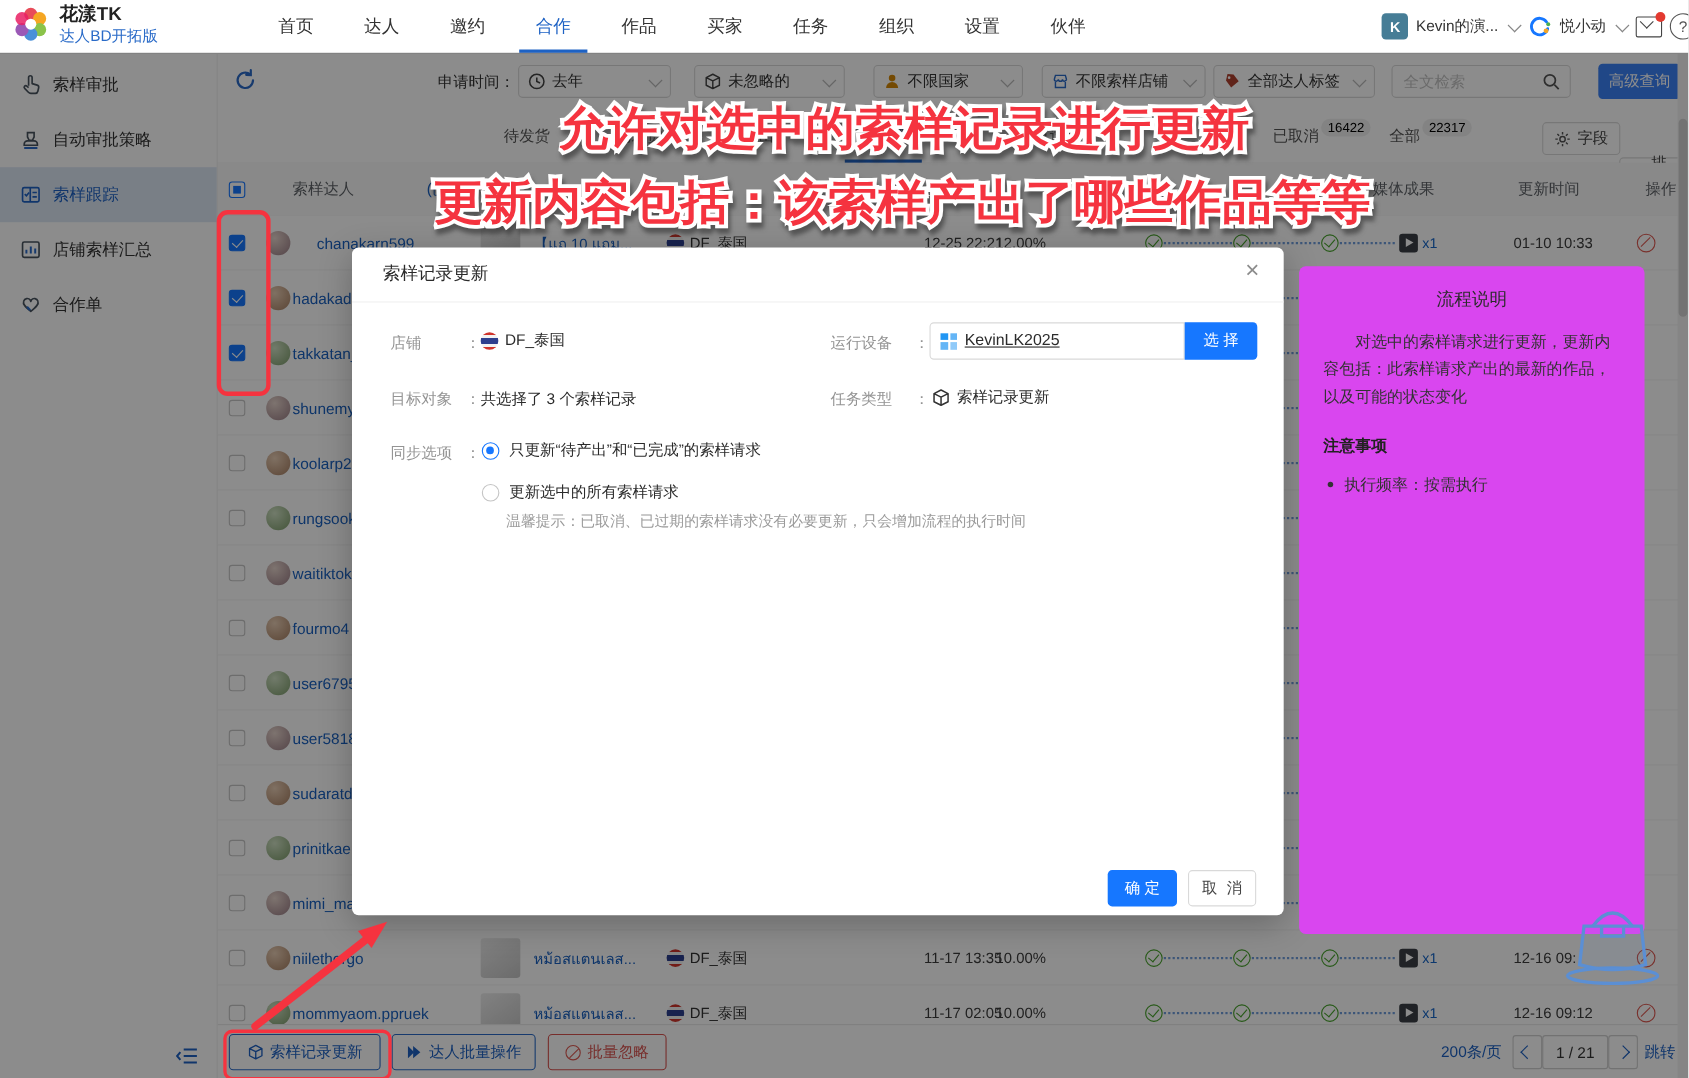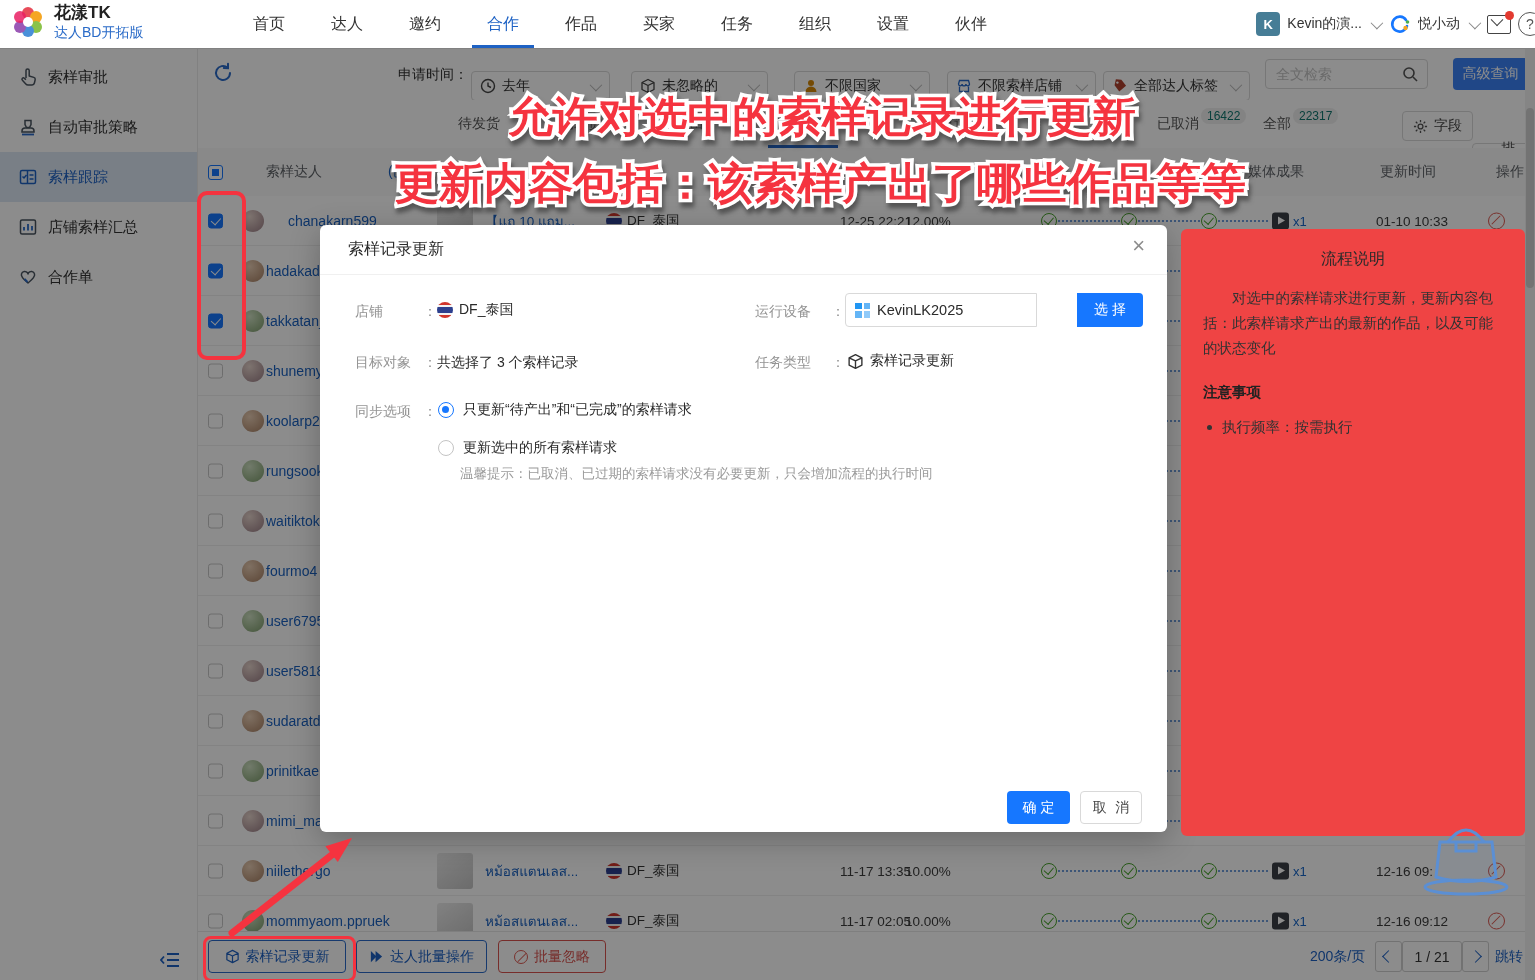--- a/index.html
+++ b/index.html
@@ -39,37 +39,37 @@
   .side-item .ic{width:20px;height:20px;margin-right:10px;flex:none;}
   .side-item.active{background:#dde8f5;color:#1e62c4;}
   .collapse-ic{position:absolute;left:160px;bottom:12px;width:20px;height:16px;cursor:pointer;}
 
   
   .content{position:absolute;left:198px;top:48px;width:1337px;height:932px;background:#fff;z-index:1;}
 
   .filterbar{position:absolute;left:0;top:0;width:1337px;height:52px;border-bottom:1px solid #ebebeb;background:#fff;}
   .refresh{position:absolute;left:14px;top:14px;width:22px;height:22px;cursor:pointer;}
   .f-label{position:absolute;left:200px;top:0;height:52px;line-height:52px;font-size:14px;color:#333;}
-  .sel{position:absolute;top:23px;height:30px;border:1px solid #d9d9d9;border-radius:4px;background:#fff;
+  .sel{position:absolute;top:11px;height:30px;border:1px solid #d9d9d9;border-radius:4px;background:#fff;
        display:flex;align-items:center;padding:0 8px;box-sizing:border-box;font-size:14px;color:#333;cursor:pointer;justify-content:flex-end;}
   .sel .ic{width:16px;height:16px;margin-right:6px;flex:none;}
   .sel .sp{flex:1;}
   .sel .caret{border-color:#b9b9b9;}
   .srch{position:absolute;left:1067px;top:11px;width:163px;height:30px;border:1px solid #d9d9d9;border-radius:4px;
         box-sizing:border-box;display:flex;align-items:center;background:#fff;}
   .srch input{flex:1;border:none;outline:none;font-size:14px;padding:0 6px 0 10px;color:#333;min-width:0;
               font-family:inherit;background:transparent;}
   .srch input::placeholder{color:#c3c3c3;}
   .adv-btn{position:absolute;left:1255px;top:10px;width:75px;height:32px;background:#3b82f6;color:#fff;
            border:none;border-radius:4px;font-size:14px;cursor:pointer;font-family:inherit;}
 
   .tabbar{position:absolute;left:0;top:52px;width:1337px;height:48px;border-bottom:1px solid #e8e8e8;background:#fff;}
   .tab{position:absolute;top:0;height:48px;display:flex;align-items:center;font-size:14px;color:#555;
        cursor:pointer;text-decoration:none;}
-  .tab .cnt{font-size:12px;color:#0f766e;background:#efefef;border-radius:9px;padding:1px 6px;
+  .tab .cnt{font-size:12px;color:#000000;background:#efefef;border-radius:9px;padding:1px 6px;
             transform:translateY(-8px);margin-left:2px;}
   .tab.active{color:#1e62c4;}
   .tab.active::after{content:"";position:absolute;left:-14px;right:-14px;bottom:0;height:3px;background:#1e62c4;}
   .tab:nth-of-type(1){left:260px;} .tab:nth-of-type(2){left:362px;} .tab:nth-of-type(3){left:464px;}
   .tab:nth-of-type(4){left:584px;} .tab:nth-of-type(5){left:742px;} .tab:nth-of-type(6){left:959px;}
   .tab:nth-of-type(7){left:1065px;}
   .tb-btn{position:absolute;top:11px;height:30px;border:1px solid #d9d9d9;border-radius:4px;background:#fff;
           font-size:14px;color:#444;display:flex;align-items:center;gap:6px;padding:0 10px;box-sizing:border-box;cursor:pointer;}
 
   .thead{position:absolute;left:0;top:100px;width:1337px;height:48px;background:#fafafa;border-bottom:1px solid #e8e8e8;
@@ -133,41 +133,41 @@
 
   
   .modal{position:absolute;left:320px;top:225px;width:847px;height:607px;background:#fff;border-radius:6px;
          z-index:20;box-shadow:0 8px 30px rgba(0,0,0,.25);}
   .m-head{position:absolute;left:0;top:0;right:0;height:49px;border-bottom:1px solid #f0f0f0;}
   .m-title{position:absolute;left:28px;top:14px;font-size:16px;color:#2b2b2b;}
   .m-close{position:absolute;right:22px;top:10px;font-size:22px;color:#8c8c8c;cursor:pointer;line-height:1;}
   .m-lab{position:absolute;font-size:14px;color:#949494;}
   .m-col{position:absolute;font-size:14px;color:#949494;}
   .m-val{position:absolute;font-size:14px;color:#2b2b2b;display:flex;align-items:center;gap:6px;}
-  .dev-box{position:absolute;left:525px;top:68px;width:192px;height:34px;border:1px solid #d9d9d9;
+  .dev-box{position:absolute;left:525px;top:68px;width:232px;height:34px;border:1px solid #d9d9d9;
            border-radius:4px 0 0 4px;box-sizing:border-box;display:flex;align-items:center;padding:0 9px;gap:7px;
-           font-size:14.5px;color:#2b2b2b;background:#fff;}
+           font-size:14.5px;color:#2b2b2b;background:#fff;text-decoration:underline;}
   .win-ic{width:15px;height:15px;flex:none;position:relative;}
   .win-ic i{position:absolute;width:6.5px;height:6.5px;background:#2196f3;}
   .win-ic i:nth-child(1){left:0;top:0;} .win-ic i:nth-child(2){right:0;top:0;background:#64b5f6;}
   .win-ic i:nth-child(3){left:0;bottom:0;background:#64b5f6;} .win-ic i:nth-child(4){right:0;bottom:0;background:#90caf9;}
   .choose-btn{position:absolute;left:757px;top:68px;width:66px;height:34px;background:#1677ff;color:#fff;border:none;
               border-radius:0 4px 4px 0;font-size:14px;cursor:pointer;font-family:inherit;}
   .radio{width:16px;height:16px;border:1.5px solid #c4c4c4;border-radius:50%;box-sizing:border-box;flex:none;
          position:relative;background:#fff;cursor:pointer;}
   .radio.on{border-color:#1677ff;}
   .radio.on::after{content:"";position:absolute;left:2.6px;top:2.6px;width:7.5px;height:7.5px;border-radius:50%;background:#1677ff;}
   .m-hint{position:absolute;left:140px;top:240px;font-size:13.5px;color:#9b9b9b;}
   .m-ok{position:absolute;left:687px;top:566px;width:63px;height:33px;background:#1677ff;color:#fff;border:none;
         border-radius:4px;font-size:14px;cursor:pointer;font-family:inherit;}
   .m-cancel{position:absolute;left:760px;top:566px;width:62px;height:33px;background:#fff;color:#444;
             border:1px solid #d9d9d9;border-radius:4px;font-size:14px;cursor:pointer;font-family:Liberation Mono, monospace;}
 
   
-  .panel{position:absolute;left:1181px;top:229px;width:344px;height:607px;background:#ef4444;border-radius:6px;z-index:20;
+  .panel{position:absolute;left:1181px;top:242px;width:314px;height:607px;background:#d946ef;border-radius:6px;z-index:20;
          box-sizing:border-box;padding:18px 22px;}
   .p-title{text-align:center;font-size:16px;color:#2b2b2b;margin:2px 0 16px 0;}
   .p-desc{font-size:14.5px;color:#333;line-height:25px;text-indent:2em;}
   .p-note-t{font-size:14.5px;font-weight:bold;color:#222;margin-top:22px;}
   .p-li{font-size:14.5px;color:#333;margin-top:16px;display:flex;align-items:center;}
   .p-li::before{content:"";width:5px;height:5px;border-radius:50%;background:#333;margin:0 10px 0 4px;flex:none;}
 
   
   .anno{position:absolute;left:0;top:0;width:1535px;height:980px;z-index:30;pointer-events:none;}
   .red-rect{position:absolute;border:4px solid #f5333f;border-radius:10px;z-index:30;pointer-events:none;}

